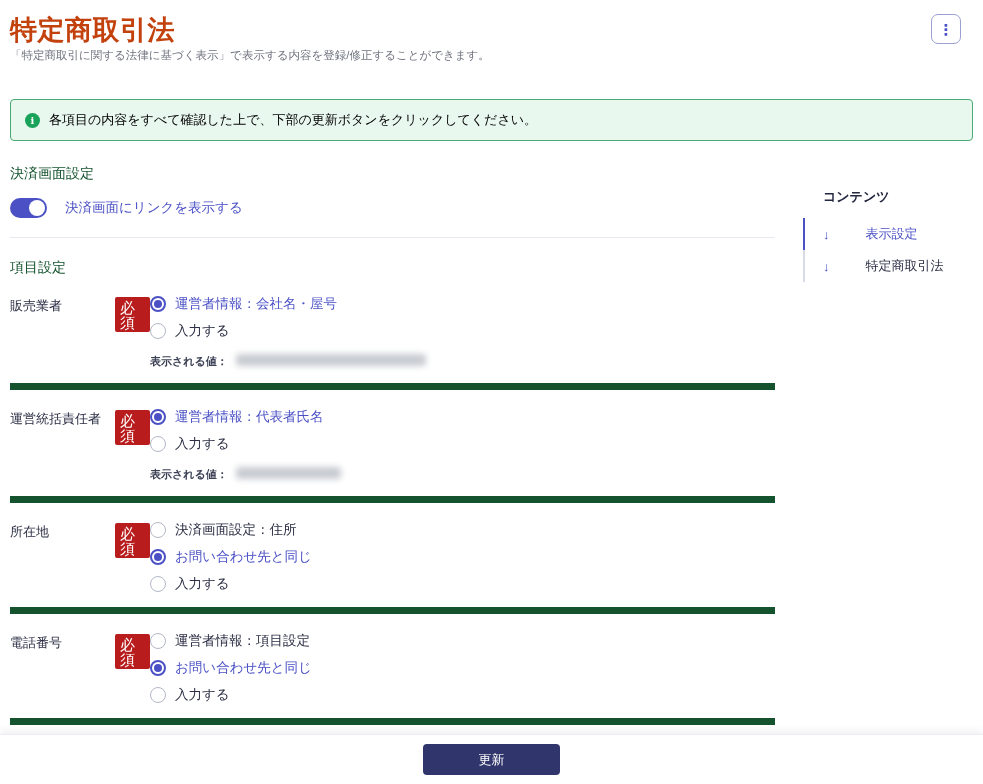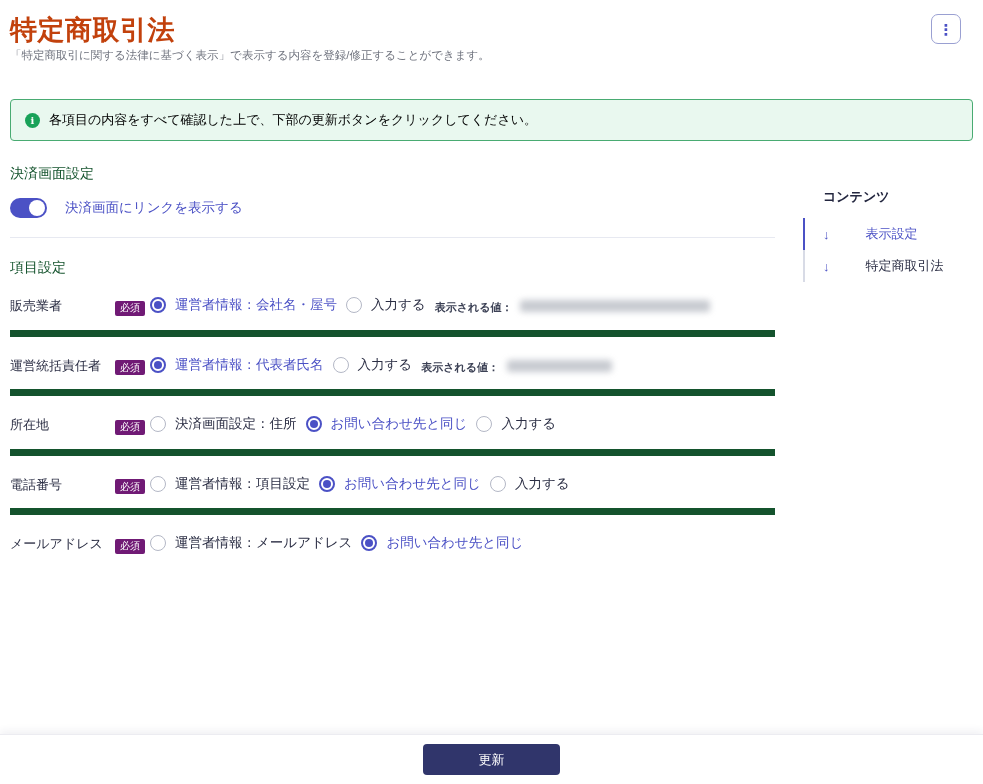--- a/index.html
+++ b/index.html
@@ -48,24 +48,24 @@
   .divider { height:1px; background:#e7e9f1; width:765px; margin-top:19px; }
 
   
   .items-section { margin-top:21px; }
   .rows { }
   .setting-row { display:flex; padding:18px 0 14px 0; border-bottom:7px solid #14532d; }
   .setting-row:last-child { border-bottom:none; }
   .row-label-cell { width:105px; flex:0 0 105px; font-size:13px; color:#2b2e44; padding-top:2px; }
   .badge-cell { width:35px; flex:0 0 35px; padding-top:2px; }
   .required-badge {
-    display:inline-block; background:#701a75; color:#fff; font-size:10px;
+    display:inline-block; background:#b91c1c; color:#fff; font-size:15px;
     padding:2.5px 5px; border-radius:2px; line-height:1;
   }
-  .options-cell { display:flex; flex-direction:row; gap:9px; }
+  .options-cell { display:flex; flex-direction:column; gap:9px; }
   .radio-option { display:flex; align-items:center; gap:9px; cursor:pointer; }
   .radio { width:16px; height:16px; border-radius:50%; background:#fff; flex:0 0 16px; position:relative; }
   .radio.unselected { border:1.5px solid #b4b8c6; }
   .radio.selected { border:2px solid #4b51c5; }
   .radio.selected::after {
     content:""; position:absolute; top:50%; left:50%; transform:translate(-50%,-50%);
     width:8px; height:8px; border-radius:50%; background:#4b51c5;
   }
   .option-label { font-size:13.5px; color:#2b2e44; }
   .radio-option.selected .option-label { color:#4b51c5; }

